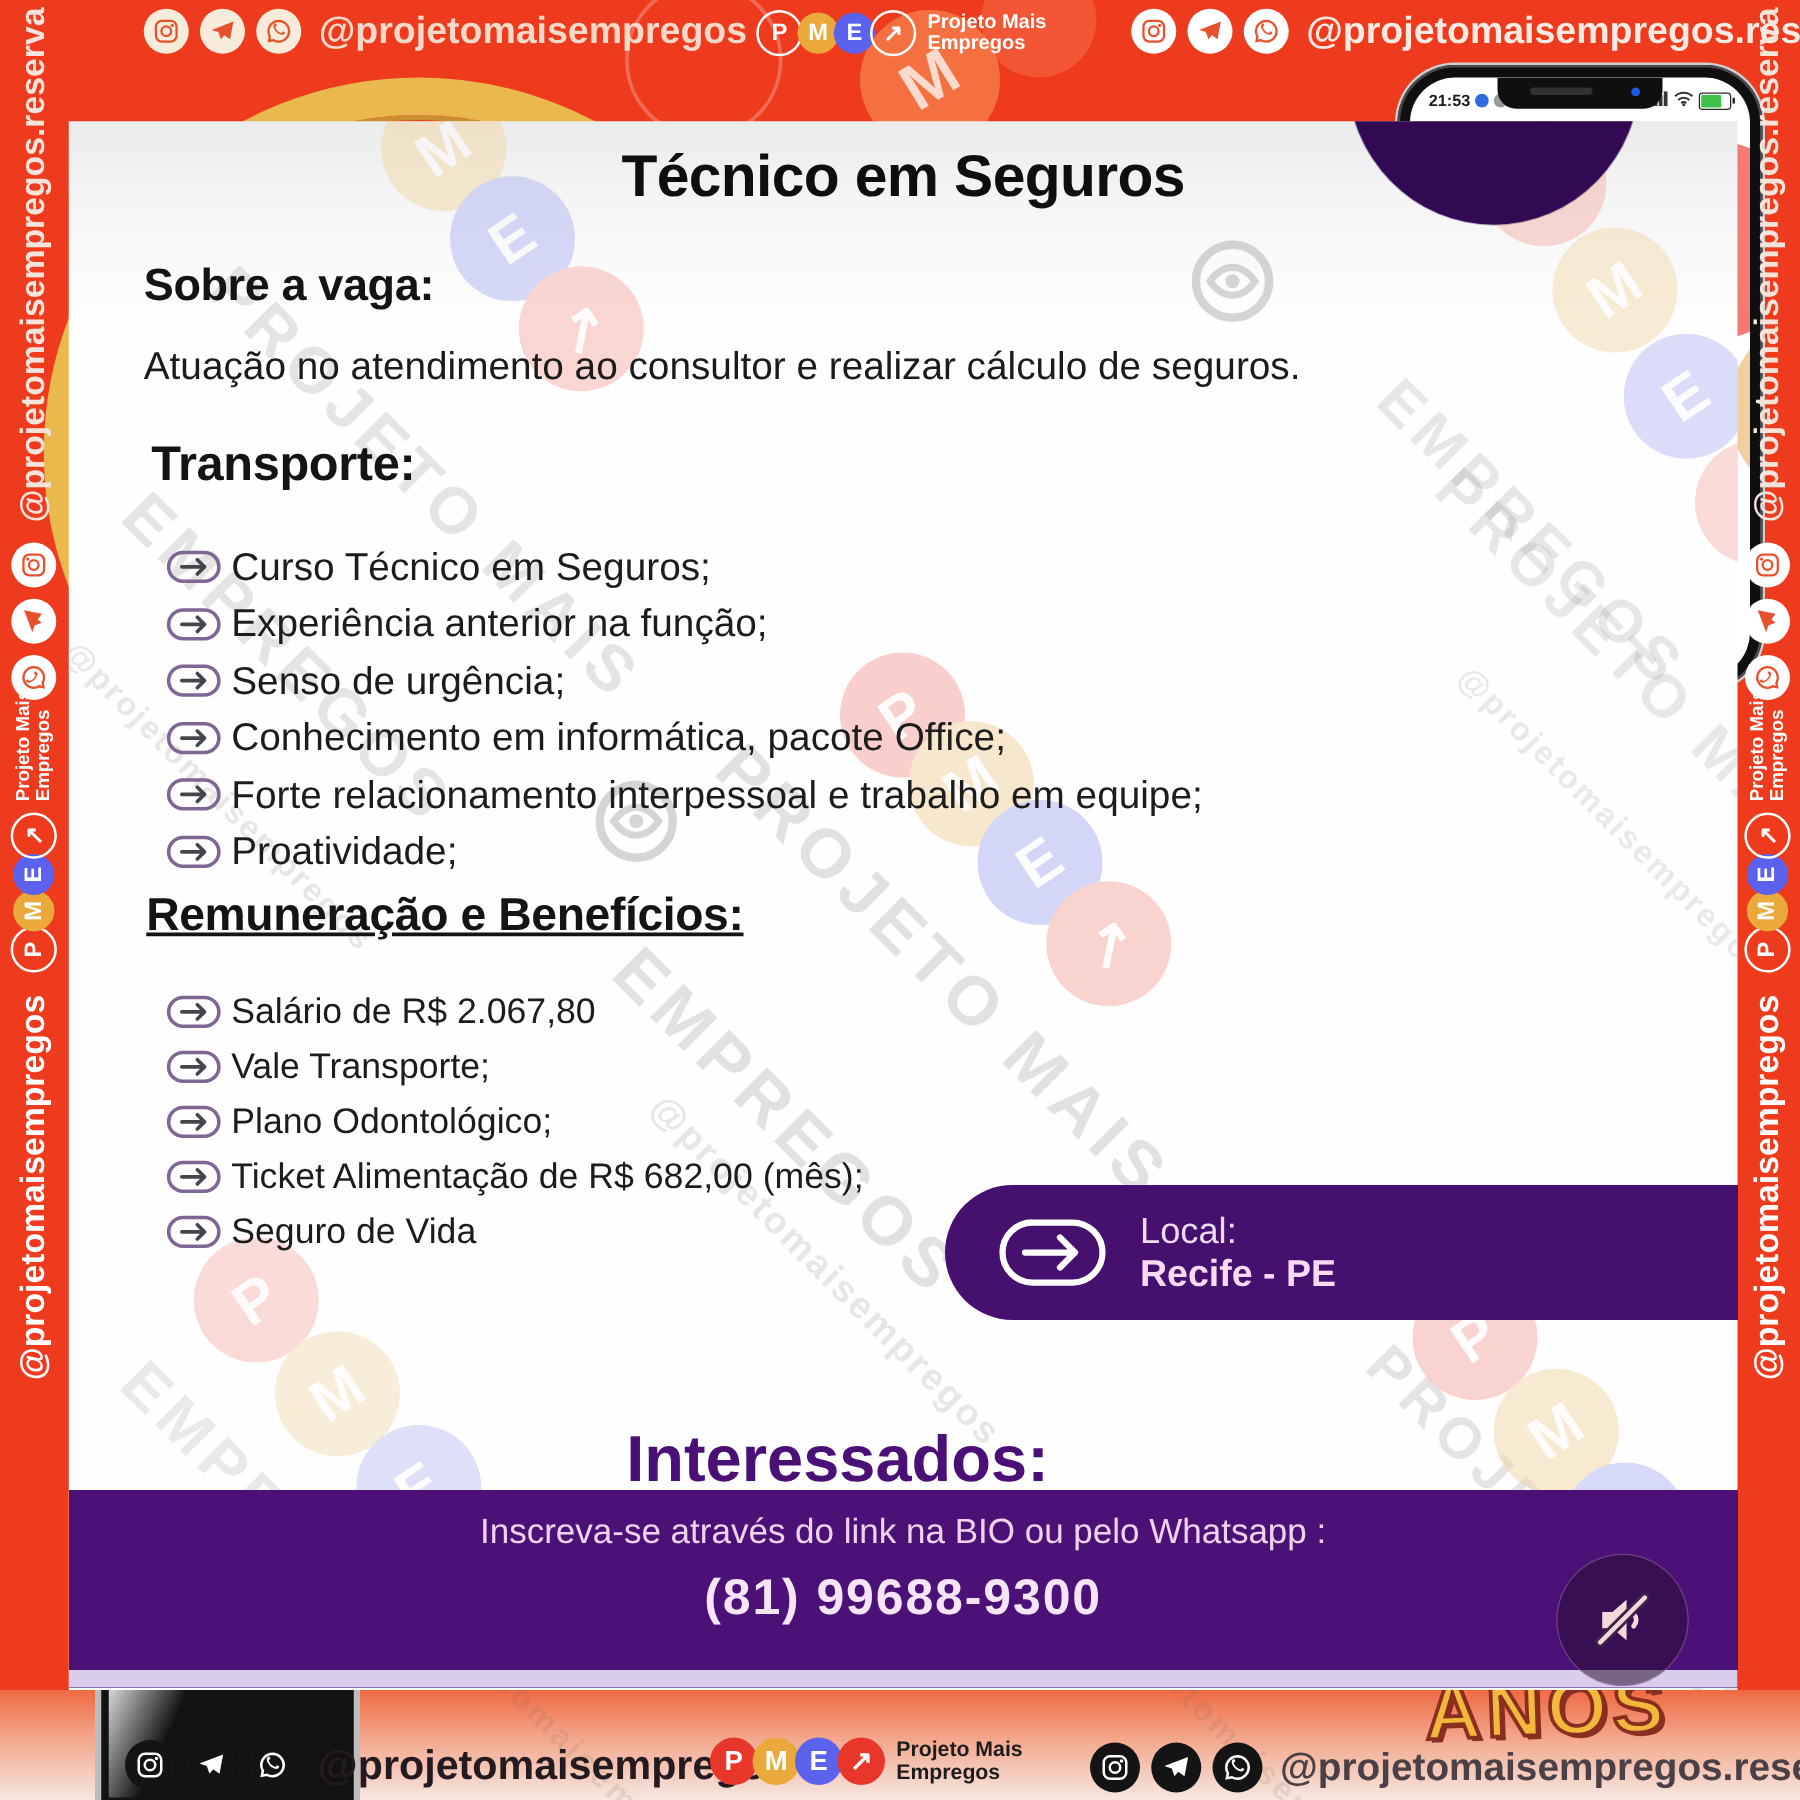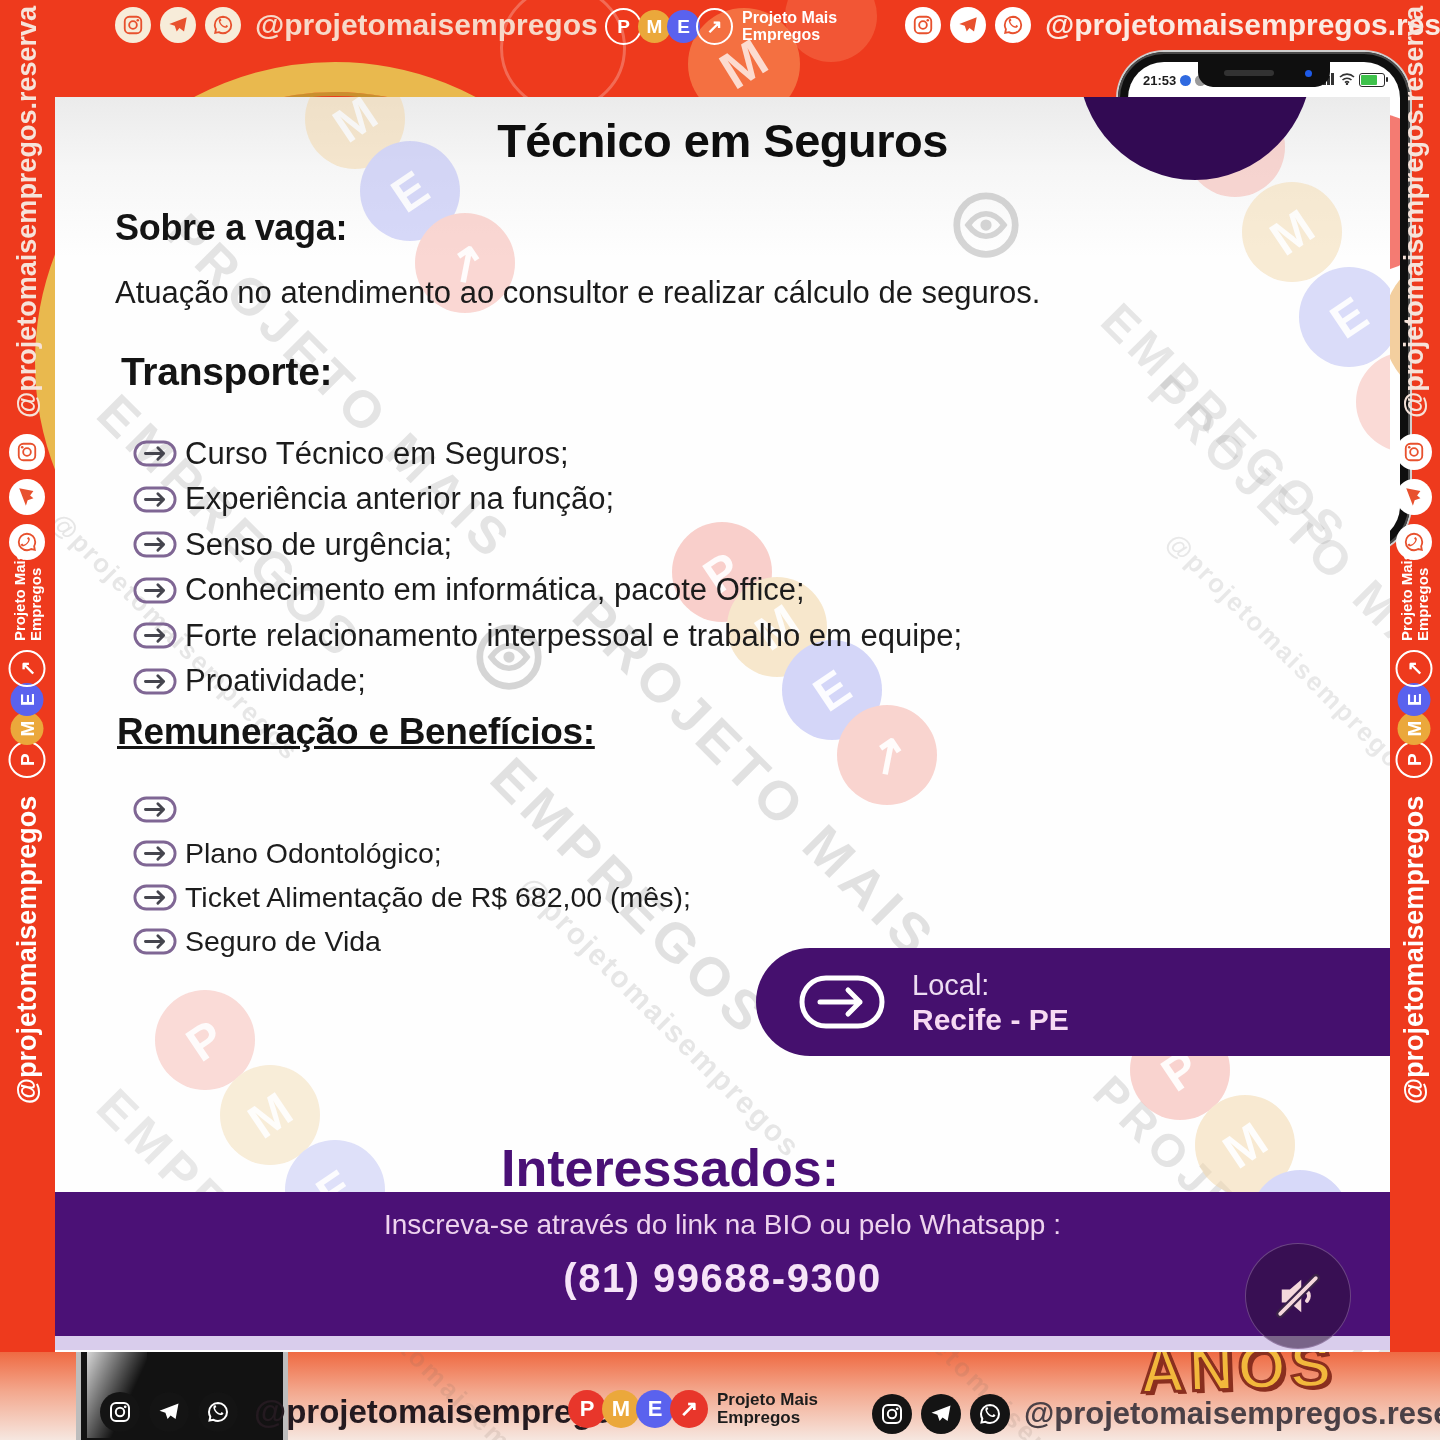--- a/index.html
+++ b/index.html
@@ -520,20 +520,30 @@
 
     <div class="h-sec h-ben">Remuneração e Benefícios:</div>
     <div class="list list-ben">
       <div class="li">
           <span class="pill">
             <svg viewBox="0 0 46 28">
               <rect x="2" y="2" width="42" height="24" rx="12" fill="none" stroke="#7f6694" stroke-width="3"></rect>
               <path d="M13 14h19m-6-6l6 6-6 6" stroke="#45454e" stroke-width="3" fill="none" stroke-linecap="round" stroke-linejoin="round"></path>
             </svg>
           </span>
+          <span class="li-t">Salário de R$ 2.067,80</span>
+        </div>
+      <div class="li">
+          <span class="pill">
+            <svg viewBox="0 0 46 28">
+              <rect x="2" y="2" width="42" height="24" rx="12" fill="none" stroke="#7f6694" stroke-width="3"></rect>
+              <path d="M13 14h19m-6-6l6 6-6 6" stroke="#45454e" stroke-width="3" fill="none" stroke-linecap="round" stroke-linejoin="round"></path>
+            </svg>
+          </span>
+          <span class="li-t">Vale Transporte;</span>
         </div>
       <div class="li">
           <span class="pill">
             <svg viewBox="0 0 46 28">
               <rect x="2" y="2" width="42" height="24" rx="12" fill="none" stroke="#7f6694" stroke-width="3"></rect>
               <path d="M13 14h19m-6-6l6 6-6 6" stroke="#45454e" stroke-width="3" fill="none" stroke-linecap="round" stroke-linejoin="round"></path>
             </svg>
           </span>
           <span class="li-t">Plano Odontológico;</span>
         </div>

